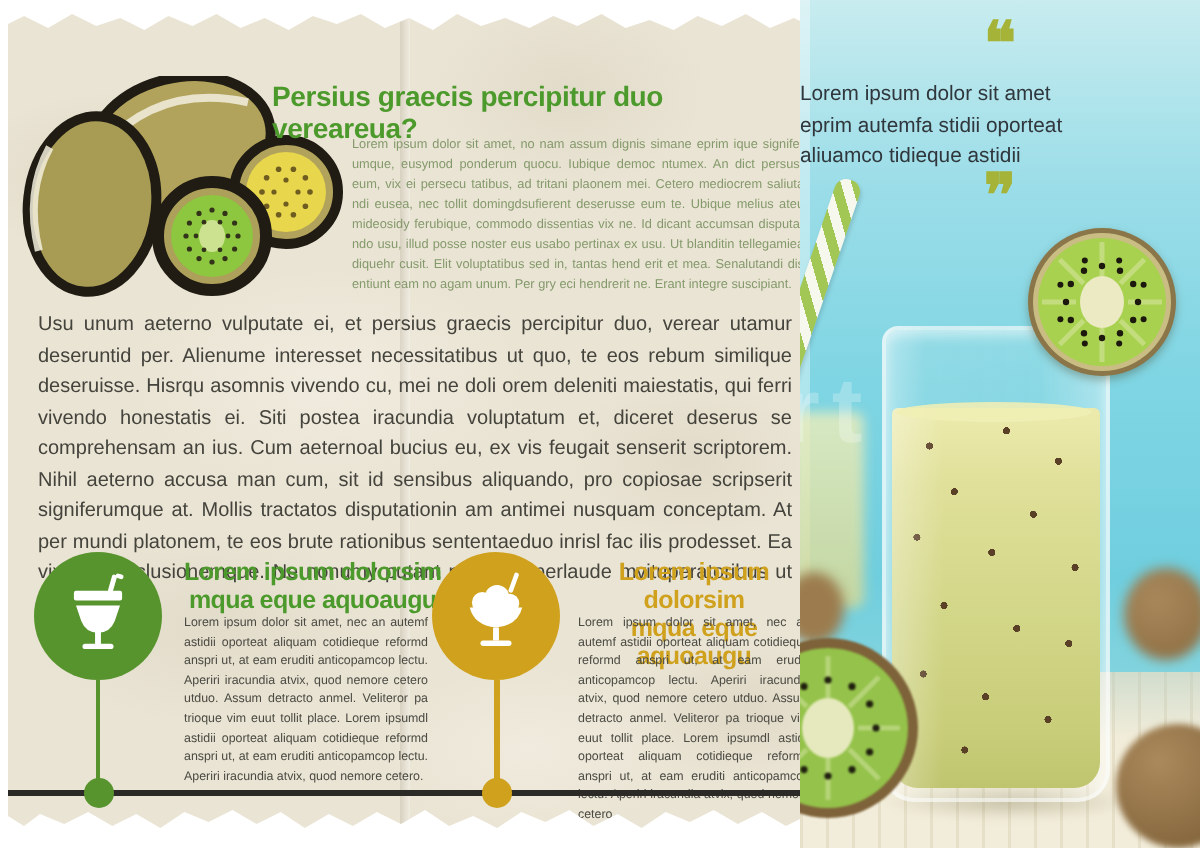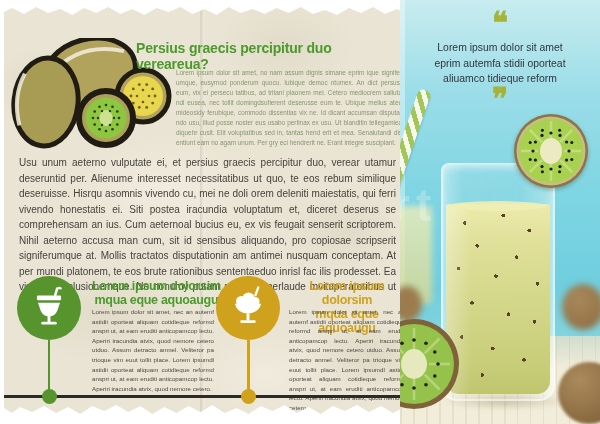--- a/index.html
+++ b/index.html
@@ -59,21 +59,21 @@
   
   .photo { position:absolute; left:400px; top:0; width:200px; height:424px; overflow:hidden;
     background:linear-gradient(180deg,#c8ecef 0%, #9bdde8 22%, #7fd5e3 45%, #6fcede 68%, #86d5de 82%);
     z-index:5; }
   .photo-edge { position:absolute; left:0; top:0; width:5px; height:100%; background:rgba(255,255,255,.38); }
 
   .quote-mark { position:absolute; left:0; width:100%; text-align:center;
     color:#a5b438; font-size:30px; font-weight:bold; line-height:30px; }
   .quote-open { top:8px; }
   .quote-close { top:84px; }
-  .quote-text { position:absolute; left:0; top:40px; width:100%; text-align:center;
+  .quote-text { position:absolute; left:0; top:40px; width:100%; text-align:left;
     font-size:10.4px; line-height:15.5px; color:#2f363c; }
 
   .bg-glass { position:absolute; left:-4px; top:206px; width:36px; height:98px; border-radius:5px;
     background:linear-gradient(180deg,#eeeebc,#d8d892); opacity:.8; filter:blur(3px); }
   .bg-kiwi-left { position:absolute; left:-8px; top:286px; width:30px; height:36px; border-radius:50%;
     background:#9c7c4e; filter:blur(3px); }
   .bg-kiwi-right { position:absolute; left:162px; top:284px; width:42px; height:46px; border-radius:50%;
     background:radial-gradient(circle at 40% 35%, #a9895c, #8a6a3e); filter:blur(3px); }
   .fg-kiwi-right { position:absolute; left:158px; top:362px; width:62px; height:62px; border-radius:50%;
     background:radial-gradient(circle at 35% 30%, #ab8a5c, #7a5c34); filter:blur(1.5px); }
@@ -242,21 +242,21 @@
     <div class="baseline-dot" style="left:237px; background:#cfa11d;"></div>
   </div>
 
   <div class="photo">
     <div class="photo-edge"></div>
 
     <div class="quote-mark quote-open">❝</div>
     <div class="quote-text">
       <div>Lorem ipsum dolor sit amet</div>
       <div>eprim autemfa stidii oporteat</div>
-      <div>aliuamco tidieque reform</div>
+      <div>aliuamco tidieque astidii</div>
     </div>
     <div class="quote-mark quote-close">❞</div>
 
     <div class="bg-glass"></div>
     <div class="bg-kiwi-left"></div>
     <div class="bg-kiwi-right"></div>
 
     <div class="table"></div>
     <div class="glass-shadow"></div>
 

